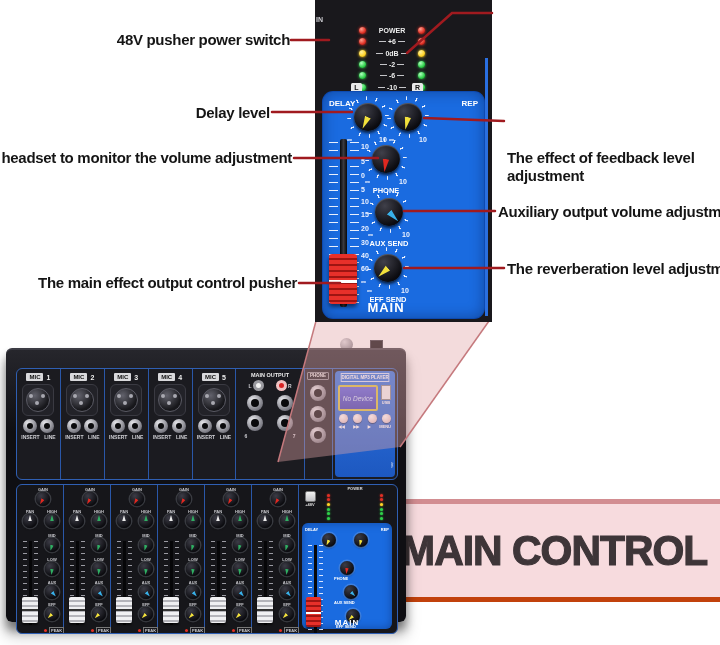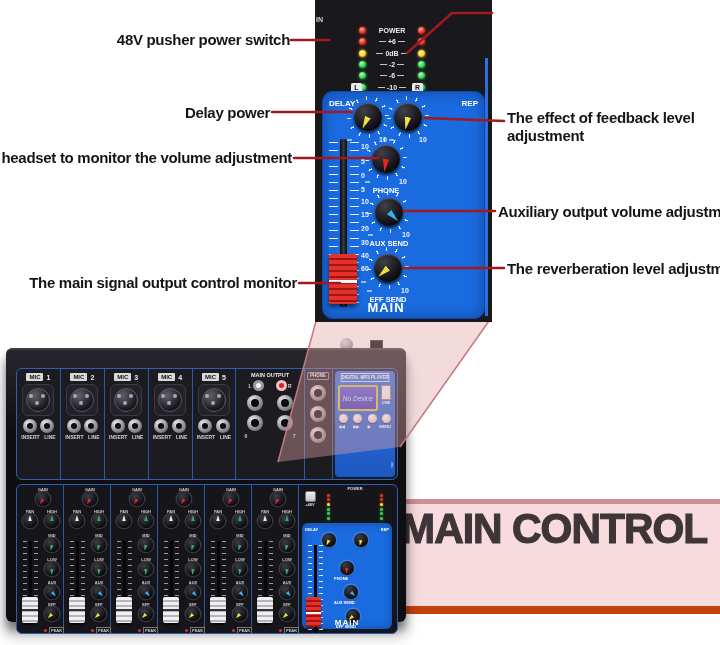--- a/index.html
+++ b/index.html
@@ -2,21 +2,21 @@
 <html><head>
 <meta charset="utf-8">
 <style>
   html,body{margin:0;padding:0;}
   .stage{position:relative;width:720px;height:645px;background:#ffffff;overflow:hidden;
          font-family:"Liberation Sans",sans-serif;}
 
   
   .callout{position:absolute;z-index:6;font-weight:bold;color:#151515;font-size:15px;
            letter-spacing:-0.3px;line-height:1.2;white-space:nowrap;}
-  .callout.wrap{white-space:normal;}
+  .callout.wrap{white-space:normal;margin-top:40px;}
 
   
   .lines{position:absolute;left:0;top:0;z-index:5;pointer-events:none;}
   .wedge{position:absolute;left:0;top:0;z-index:3;pointer-events:none;}
 
   
   .panel{position:absolute;left:315px;top:0;width:177px;height:322px;background:#19181c;z-index:4;}
   .edge-label{position:absolute;left:1px;top:16px;color:#cfcfd4;font-size:7px;font-weight:bold;}
   .p48btn{position:absolute;left:17px;top:106px;width:26px;height:26px;border-radius:5px;
           background:linear-gradient(#f4f4f4,#c7c7cb);border:1px solid #82828a;
@@ -65,23 +65,23 @@
   .fticksL,.fticksR{position:absolute;top:50px;width:9px;height:162px;
           background:repeating-linear-gradient(180deg,#e9effc 0 1.5px,transparent 1.5px 8px);}
   .fticksL{left:6px;} .fticksR{left:27px;}
   .fscale{position:absolute;left:38px;color:#eef3ff;font-size:7px;font-weight:bold;}
   .fcap{position:absolute;left:6px;top:162px;width:28px;height:50px;border-radius:3px;
         background:repeating-linear-gradient(180deg,#e8302a 0 4px,#9e1512 4px 6px);
         box-shadow:0 3px 4px rgba(0,0,0,.55);}
   .fcap::after{content:"";position:absolute;left:0;right:0;top:26px;height:3px;background:#fff;}
 
   
-  .banner{position:absolute;left:388px;top:499px;width:332px;height:115px;z-index:1;
-          background:#f7dbde;border-top:5px solid #d28d91;border-bottom:8px solid #c2410c;
-          box-sizing:border-box;display:flex;align-items:flex-start;justify-content:center;}
+  .banner{position:absolute;left:388px;top:499px;width:332px;height:103px;z-index:1;
+          background:#f7dbde;border-top:5px solid #d28d91;border-bottom:5px solid #c2410c;
+          box-sizing:border-box;display:flex;align-items:center;justify-content:center;}
   .banner-title{font-size:43px;font-weight:bold;color:#3e3538;letter-spacing:-1px;
           transform:scaleX(.95);-webkit-text-stroke:1.2px #3e3538;white-space:nowrap;}
 
   
   .mixer{position:absolute;left:4px;top:336px;width:404px;height:300px;z-index:2;}
   .conn1{position:absolute;left:336px;top:2px;width:13px;height:13px;border-radius:50%;
          background:radial-gradient(circle at 35% 30%,#e0e0e4,#6e6e76);}
   .conn2{position:absolute;left:366px;top:4px;width:11px;height:9px;background:#0c0c0e;border:1px solid #3a3a40;}
   .mbody{position:absolute;left:2px;top:12px;right:2px;bottom:14px;border-radius:6px;
          background:linear-gradient(#26262c,#0f0f13 30%);border-top:2px solid #3c3c44;
@@ -759,25 +759,25 @@
             <div class="mftrack"></div>
             <div class="mfcap"></div>
             <div class="mmain">MAIN</div>
           </div>
         </div>
       </div>
     </div>
   </div>
 
   <div class="callout" style="right:430px;top:31px;text-align:right;">48V pusher power switch</div>
-  <div class="callout" style="right:450px;top:104px;text-align:right;">Delay power</div>
+  <div class="callout" style="right:450px;top:104px;text-align:right;">Delay level</div>
   <div class="callout wrap" style="left:507px;top:109px;width:208px;">The effect of feedback level adjustment</div>
   <div class="callout" style="right:428px;top:149px;text-align:right;">The headset to monitor the volume adjustment</div>
   <div class="callout" style="left:498px;top:203px;">Auxiliary output volume adjustment</div>
-  <div class="callout" style="right:423px;top:274px;text-align:right;">The main signal output control monitor</div>
+  <div class="callout" style="right:423px;top:274px;text-align:right;">The main effect output control pusher</div>
   <div class="callout" style="left:507px;top:260px;">The reverberation level adjustment</div>
 
   <svg class="lines" width="720" height="645">
     <g stroke="#a01a1f" stroke-width="2.5" fill="none" stroke-linecap="round">
       <path d="M291,40 H329"></path>
       <path d="M492,13 H452 L407,53"></path>
       <path d="M272,112 H352"></path>
       <path d="M424,118 L504,121"></path>
       <path d="M294,158 H378"></path>
       <path d="M404,211 H495"></path>

